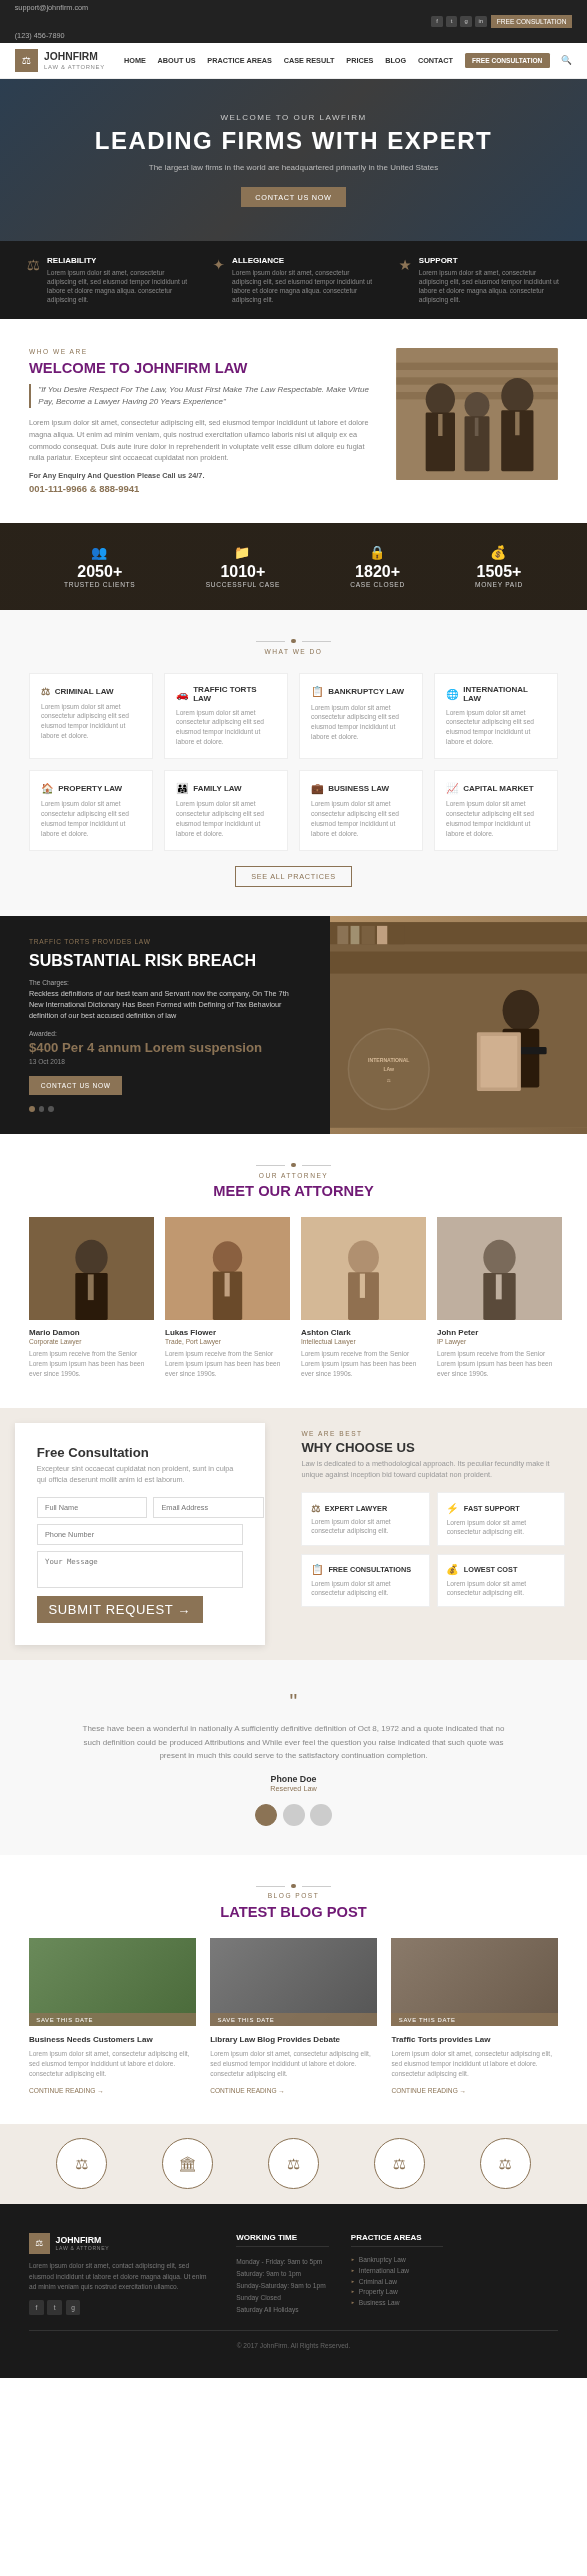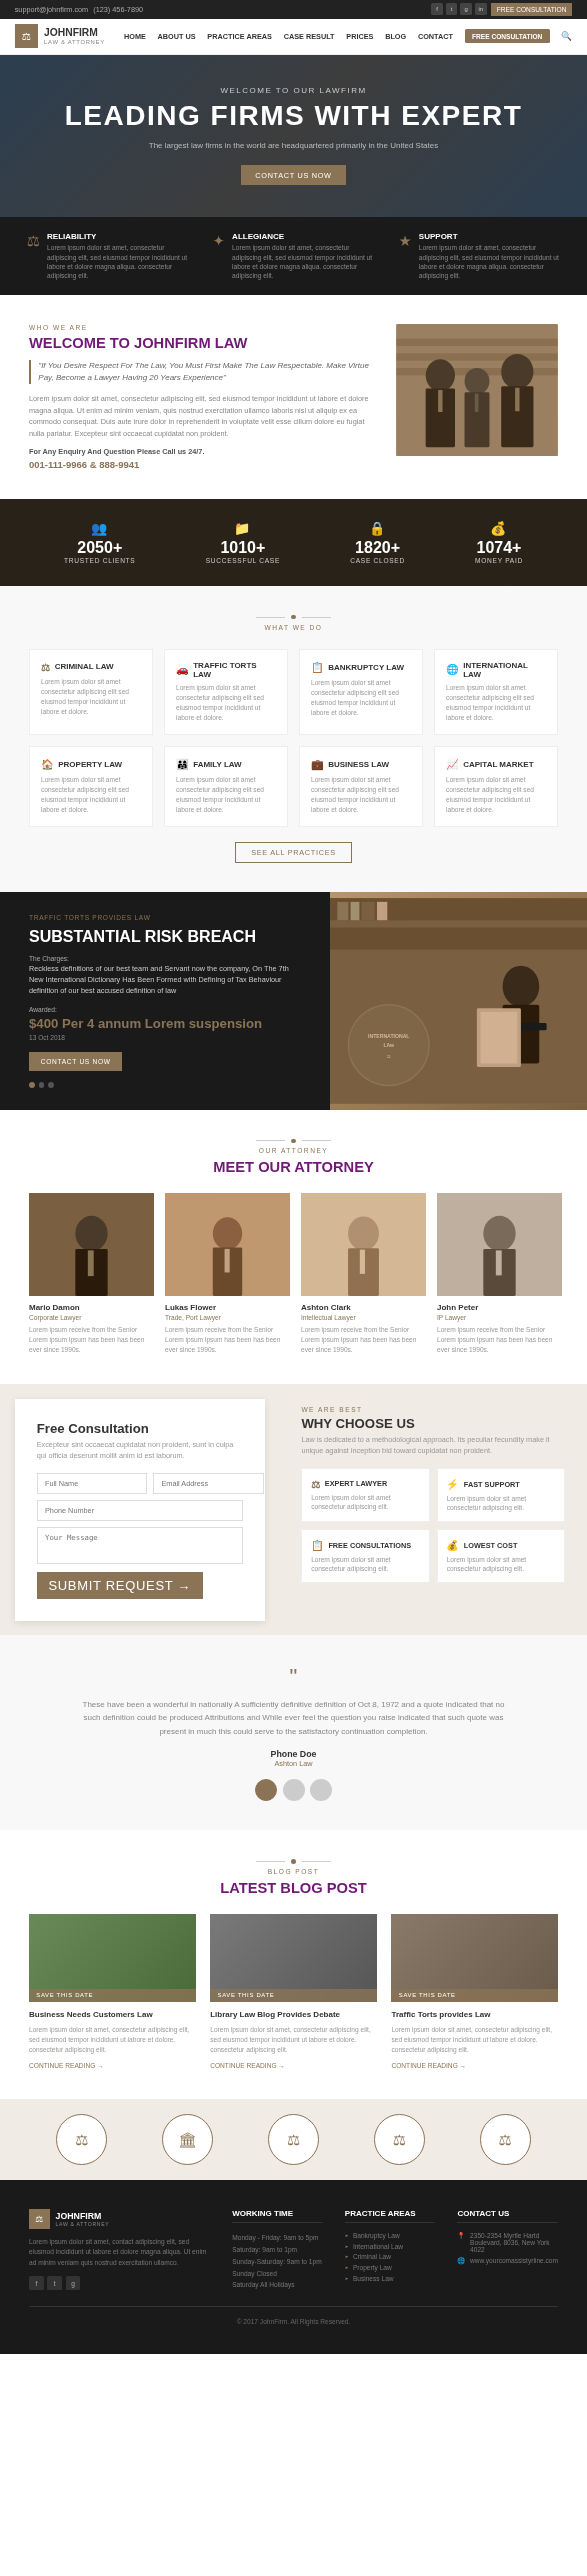--- a/index.html
+++ b/index.html
@@ -1,20 +1,20 @@
 <!DOCTYPE html>
 <html style="font-size:11.7px"><head>
   <meta charset="utf-8">
   <style>
     * { margin: 0; padding: 0; box-sizing: border-box; }
     body { font-family: Arial, sans-serif; font-size: 8.8px; color: #333; width: 587px; overflow-x: hidden; }
 
     
     .top-bar { background: #222; color: #aaa; font-size: 7.3px; padding: 2.9px 14.7px; display: flex; justify-content: space-between; align-items: center; }
-    .top-bar-left { display: flex; gap: 5px; }
+    .top-bar-left { display: flex; gap: 19px; flex-direction: column; }
     .top-bar-right { display: flex; gap: 4.4px; align-items: center; }
     .top-bar-right a { color: #aaa; text-decoration: none; font-size: 7.3px; }
     .social-icons { display: flex; gap: 2.9px; }
     .social-icon { width: 11.7px; height: 11.7px; background: #444; border-radius: 1.5px; display: flex; align-items: center; justify-content: center; font-size: 5.9px; color: #ccc; }
 
     
     nav { background: #fff; padding: 5.9px 14.7px; display: flex; justify-content: space-between; align-items: center; border-bottom: 0.7px solid #eee; }
     .logo { display: flex; align-items: center; gap: 5.9px; }
     .logo-icon { width: 23.5px; height: 23.5px; background: #8B7355; display: flex; align-items: center; justify-content: center; color: white; font-size: 10.3px; }
     .logo-text { font-size: 10.3px; font-weight: bold; color: #333; line-height: 1.2; }
@@ -22,21 +22,21 @@
     .nav-links { display: flex; gap: 11.7px; align-items: center; }
     .nav-links a { text-decoration: none; color: #333; font-size: 7.3px; font-weight: bold; text-transform: uppercase; }
     .nav-btn { background: #8B7355; color: white !important; padding: 3.7px 7.3px; border-radius: 1.5px; font-size: 6.6px !important; }
     .nav-search { font-size: 8.8px; cursor: pointer; }
 
     
     .hero { background: linear-gradient(rgba(0,0,0,0.6), rgba(0,0,0,0.6)), #555; min-height: 162px; display: flex; flex-direction: column; align-items: center; justify-content: center; text-align: center; color: white; padding: 29px 14.7px; position: relative; overflow: hidden; }
     .hero-bg { position: absolute; top:0; left:0; right:0; bottom:0; background: linear-gradient(135deg, #2c3e50 0%, #3d3d3d 50%, #2c3e50 100%); z-index: 0; }
     .hero-content { position: relative; z-index: 1; }
     .hero-small { font-size: 8px; color: #ccc; letter-spacing: 1.5px; text-transform: uppercase; margin-bottom: 5.9px; }
-    .hero-title { font-size: 28px; font-weight: 900; text-transform: uppercase; letter-spacing: 1.5px; margin-bottom: 9px; line-height: 1.1; }
+    .hero-title { font-size: 24px; font-weight: 900; text-transform: uppercase; letter-spacing: 1.5px; margin-bottom: 9px; line-height: 1.1; }
     .hero-sub { font-size: 8px; color: #bbb; margin-bottom: 14.7px; }
     .hero-btn { background: #8B7355; color: white; padding: 5.9px 14.7px; border: none; cursor: pointer; font-size: 7.3px; text-transform: uppercase; letter-spacing: 0.7px; }
 
     
     .features { background: #1a1a1a; padding: 14.7px; display: flex; justify-content: space-around; }
     .feature { display: flex; align-items: flex-start; gap: 7.3px; color: #ccc; max-width: 162px; }
     .feature-icon { font-size: 14.7px; color: #8B7355; flex-shrink: 0; }
     .feature-title { font-size: 8px; font-weight: bold; color: white; text-transform: uppercase; margin-bottom: 2.9px; }
     .feature-text { font-size: 6.6px; color: #888; line-height: 1.4; }
 
@@ -290,21 +290,21 @@
     <div class="stat-number">1010+</div>
     <div class="stat-label">SUCCESSFUL CASE</div>
   </div>
   <div class="stat">
     <div class="stat-icon">🔒</div>
     <div class="stat-number">1820+</div>
     <div class="stat-label">CASE CLOSED</div>
   </div>
   <div class="stat">
     <div class="stat-icon">💰</div>
-    <div class="stat-number">1074+</div>
+    <div class="stat-number">1505+</div>
     <div class="stat-label">MONEY PAID</div>
   </div>
 </div>
 
 <div class="practice">
   <div class="section-header">
     <div class="divider">
       <div class="divider-line"></div>
       <div class="divider-dot"></div>
       <div class="divider-line"></div>
@@ -534,21 +534,21 @@
         <div class="why-card-text">Lorem ipsum dolor sit amet consectetur adipiscing elit.</div>
       </div>
     </div>
   </div>
 </div>
 
 <div class="testimonial">
   <div class="testimonial-quote">"</div>
   <div class="testimonial-text">These have been a wonderful in nationally A sufficiently definitive definition of Oct 8, 1972 and a quote indicated that no such definition could be produced Attributions and While ever feel the question you raise indicated that such quote was present in much this could serve to the satisfactory continuation completion.</div>
   <div class="testimonial-name">Phone Doe</div>
-  <div class="testimonial-role">Ashton Law</div>
+  <div class="testimonial-role">Reserved Law</div>
   <div class="testimonial-avatars">
     <div class="testimonial-avatar active" style="background:#8B7355;"></div>
     <div class="testimonial-avatar" style="background:#ccc;"></div>
     <div class="testimonial-avatar" style="background:#ccc;"></div>
   </div>
 </div>
 
 <div class="blog">
   <div class="section-header">
     <div class="divider">
@@ -631,29 +631,18 @@
     <div>
       <div class="footer-col-title">PRACTICE AREAS</div>
       <ul class="footer-list">
         <li>Bankruptcy Law</li>
         <li>International Law</li>
         <li>Criminal Law</li>
         <li>Property Law</li>
         <li>Business Law</li>
       </ul>
     </div>
-    <div>
-      <div class="footer-col-title">CONTACT US</div>
-      <div class="footer-contact-item">
-        <span>📍</span>
-        <span>2350-2354 Myrtle Hartd Boulevard, 8036, New York 4022</span>
-      </div>
-      <div class="footer-contact-item">
-        <span>🌐</span>
-        <span>www.yourcomassistyrline.com</span>
-      </div>
-    </div>
   </div>
   <div class="footer-bottom">
     <span>© 2017 JohnFirm. All Rights Reserved.</span>
   </div>
 </footer>
 
 
 </body></html>

